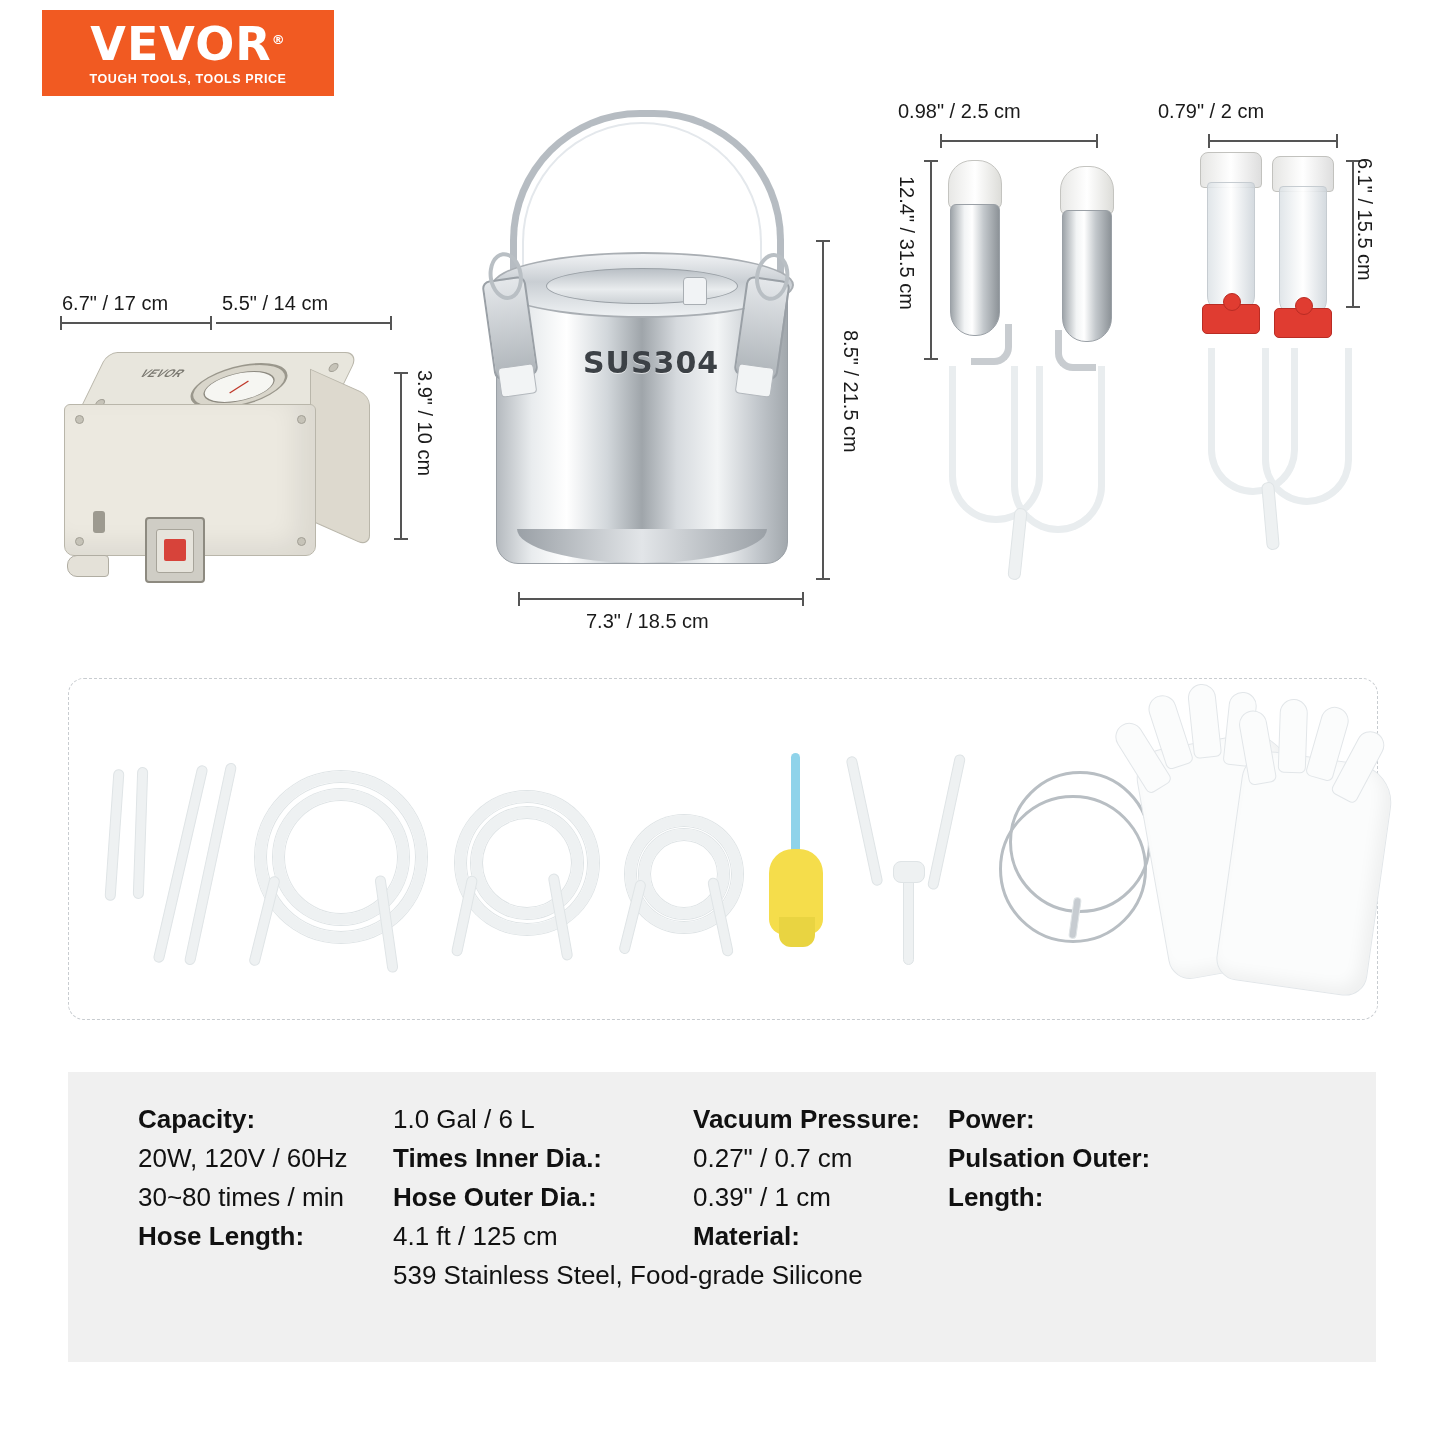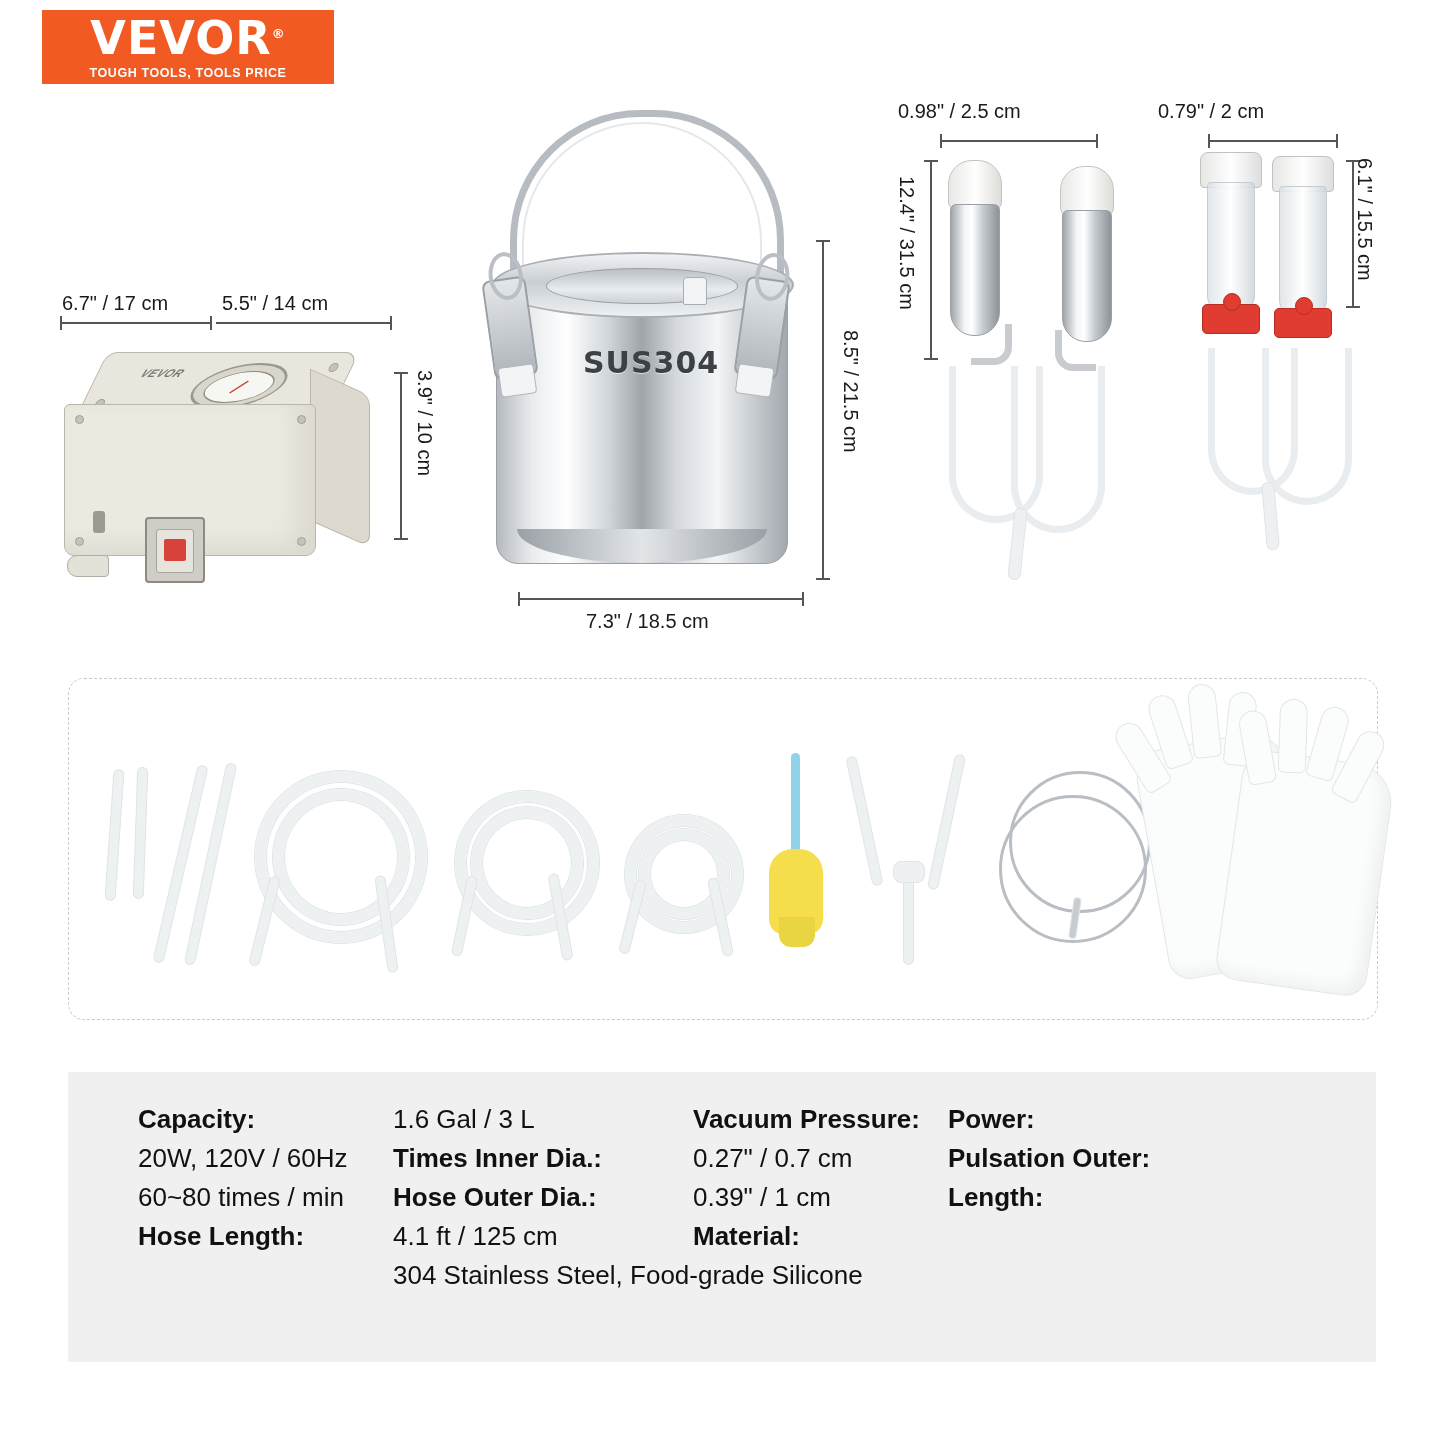--- a/index.html
+++ b/index.html
@@ -19,21 +19,21 @@
     position: absolute;
     inset: 0;
   }
 
   
   .logo {
     position: absolute;
     left: 42px;
     top: 10px;
     width: 292px;
-    height: 74px;
+    height: 86px;
     background: #f15a22;
     display: flex;
     flex-direction: column;
     align-items: center;
     justify-content: center;
   }
   .logo-word {
     font-family: "DejaVu Sans", sans-serif;
     font-weight: bold;
     font-size: 46px;
@@ -764,35 +764,35 @@
         <div class="finger" style="left:66px; top:-54px; transform: rotate(8deg);"></div>
         <div class="finger" style="left:100px; top:-36px; transform: rotate(20deg);"></div>
       </div>
     </div>
 
   </div>
 
   <div class="specs">
     <div class="specs-grid">
       <div class="spec-label">Capacity:</div>
-      <div class="spec-value">1.6 Gal / 3 L</div>
+      <div class="spec-value">1.0 Gal / 6 L</div>
       <div class="spec-label">Vacuum Pressure:</div>
 
       <div class="spec-label">Power:</div>
       <div class="spec-value">20W, 120V / 60Hz</div>
       <div class="spec-label">Times Inner Dia.:</div>
       <div class="spec-value">0.27" / 0.7 cm</div>
 
       <div class="spec-label">Pulsation Outer:</div>
-      <div class="spec-value">60~80 times / min</div>
+      <div class="spec-value">30~80 times / min</div>
       <div class="spec-label">Hose Outer Dia.:</div>
       <div class="spec-value">0.39" / 1 cm</div>
 
       <div class="spec-label">Length:</div>
       <div class="spec-label">Hose Length:</div>
       <div class="spec-value">4.1 ft / 125 cm</div>
 
       <div class="spec-label">Material:</div>
-      <div class="spec-value wide">304 Stainless Steel, Food-grade Silicone</div>
+      <div class="spec-value wide">539 Stainless Steel, Food-grade Silicone</div>
     </div>
   </div>
 
 </div>
 
 </body></html>

